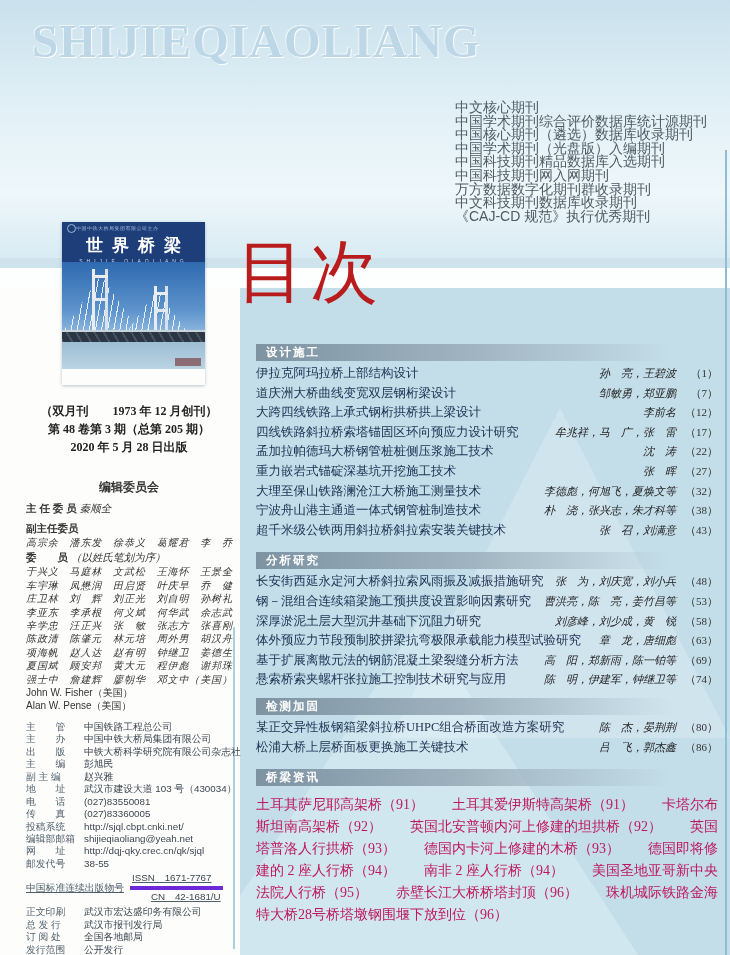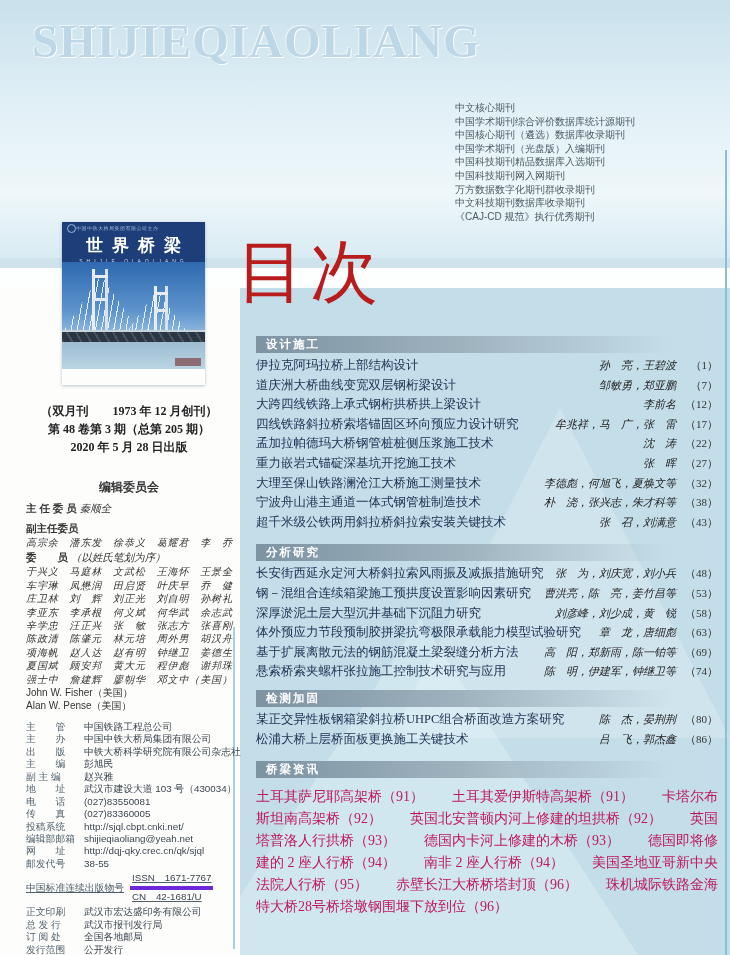--- a/index.html
+++ b/index.html
@@ -18,21 +18,21 @@
   .tri2{position:absolute;left:-40px;top:330px;width:0;height:0;
         border-left:220px solid transparent;border-right:220px solid transparent;
         border-bottom:340px solid rgba(235,248,252,0.35);}
   .edge-line{position:absolute;right:3px;top:150px;width:2px;height:805px;background:#8fbdd4;}
   .col-line{position:absolute;left:233px;top:627px;width:2px;height:322px;background:#aacfdf;}
   
   .watermark{position:absolute;left:32px;top:14px;font-family:"Liberation Serif","DejaVu Serif",serif;
              font-weight:bold;font-size:47px;letter-spacing:1px;color:#bdd7e6;
              text-shadow:1px 1px 0 rgba(255,255,255,0.9),-1px -1px 0 rgba(255,255,255,0.6);}
   
-  .accolades{position:absolute;left:455px;top:101px;font-size:10px;line-height:13.6px;color:#4c5a63;}
+  .accolades{position:absolute;left:455px;top:101px;font-size:14px;line-height:13.6px;color:#4c5a63;}
   
   .cover{position:absolute;left:62px;top:222px;width:143px;height:163px;box-shadow:0 1px 3px rgba(60,90,110,0.35);}
   .masthead{position:relative;width:100%;height:40px;background:#1d3e78;text-align:center;color:#fff;}
   .mast-company{position:absolute;left:14px;top:3px;font-size:5px;color:#9fb6d8;letter-spacing:.5px;white-space:nowrap;}
   .logo{position:absolute;left:5px;top:2px;width:7px;height:7px;border:1px solid #9fb6d8;border-radius:50%;}
   .mast-title{padding-top:12px;font-family:"Liberation Serif","DejaVu Serif",serif;font-weight:bold;
               font-size:17px;letter-spacing:9px;text-indent:9px;white-space:nowrap;}
   .mast-pinyin{font-size:5px;letter-spacing:4px;color:#cfddf0;margin-top:1px;}
   .mast-eng{margin-top:3px;height:10px;line-height:10px;font-size:7px;letter-spacing:3px;color:#e8f0fa;
             background:linear-gradient(90deg,#51719f,#8ba6c6 60%,#51719f);}
@@ -62,25 +62,25 @@
   .kai{font-family:"Liberation Serif","DejaVu Serif",serif;font-style:italic;color:#333;}
   .member-row{font-size:10px;line-height:13.4px;text-align:justify;text-align-last:justify;}
   .foreign-row{font-size:10px;line-height:13.4px;color:#333;}
   .pub-block{margin-top:8px;color:#46535d;}
   .pub-row{display:flex;font-size:9.8px;line-height:12.45px;white-space:nowrap;}
   .pub-label{flex:none;width:58px;color:#50606b;}
   .pub-value{color:#3c4650;}
   .issn-row{display:flex;align-items:center;font-size:9.8px;margin:2px 0;color:#50606b;white-space:nowrap;text-decoration:underline;}
   .issn-stack{margin-left:6px;text-align:left;color:#3c4650;}
   .issn-stack .top{padding:0 2px 1px 2px;border-bottom:4px solid #6d28d9;}
-  .issn-stack .bot{padding:1px 2px 0 2px;}
+  .issn-stack .bot{padding:1px 2px 0 2px;margin-left:19px;}
   
   .toc-heading{position:absolute;left:237px;top:241px;font-family:Liberation Serif, serif;
                font-size:68px;letter-spacing:5px;color:#b91c1c;line-height:62px;}
-  .toc-body{position:absolute;left:256px;top:336px;width:462px;}
+  .toc-body{position:absolute;left:256px;top:344px;width:462px;}
   .section-bar{height:17px;line-height:17px;padding-left:10px;margin-bottom:4px;
                font-size:11.5px;font-weight:bold;color:#ffffff;letter-spacing:2px;
                background:linear-gradient(90deg,#7d93a2 0%,#9fb3bf 45%,rgba(195,221,233,0) 90%);}
   .article{display:flex;align-items:baseline;height:19.6px;white-space:nowrap;}
   .a-title{font-family:"Liberation Serif","DejaVu Serif",serif;font-size:12.5px;color:#1b3050;}
   .a-authors{margin-left:auto;padding-left:8px;font-size:11px;color:#222;
              font-family:"Liberation Serif","DejaVu Serif",serif;font-style:italic;}
   .a-page{flex:none;width:42px;text-align:right;font-size:11px;color:#333;
           font-family:"Liberation Serif","DejaVu Serif",serif;}
   .gap11{height:11px;} .gap7{height:7px;}

